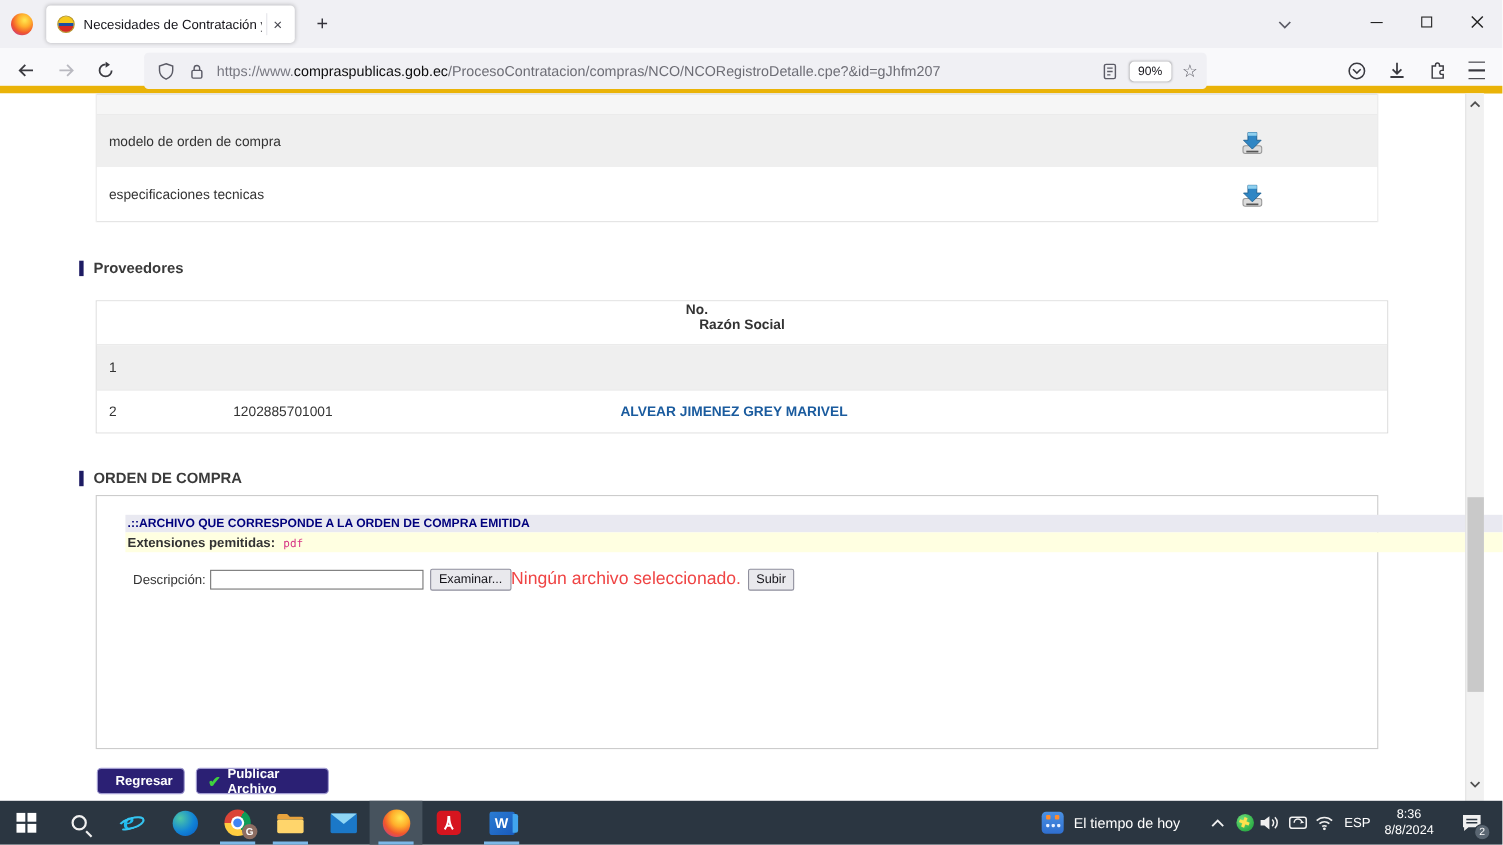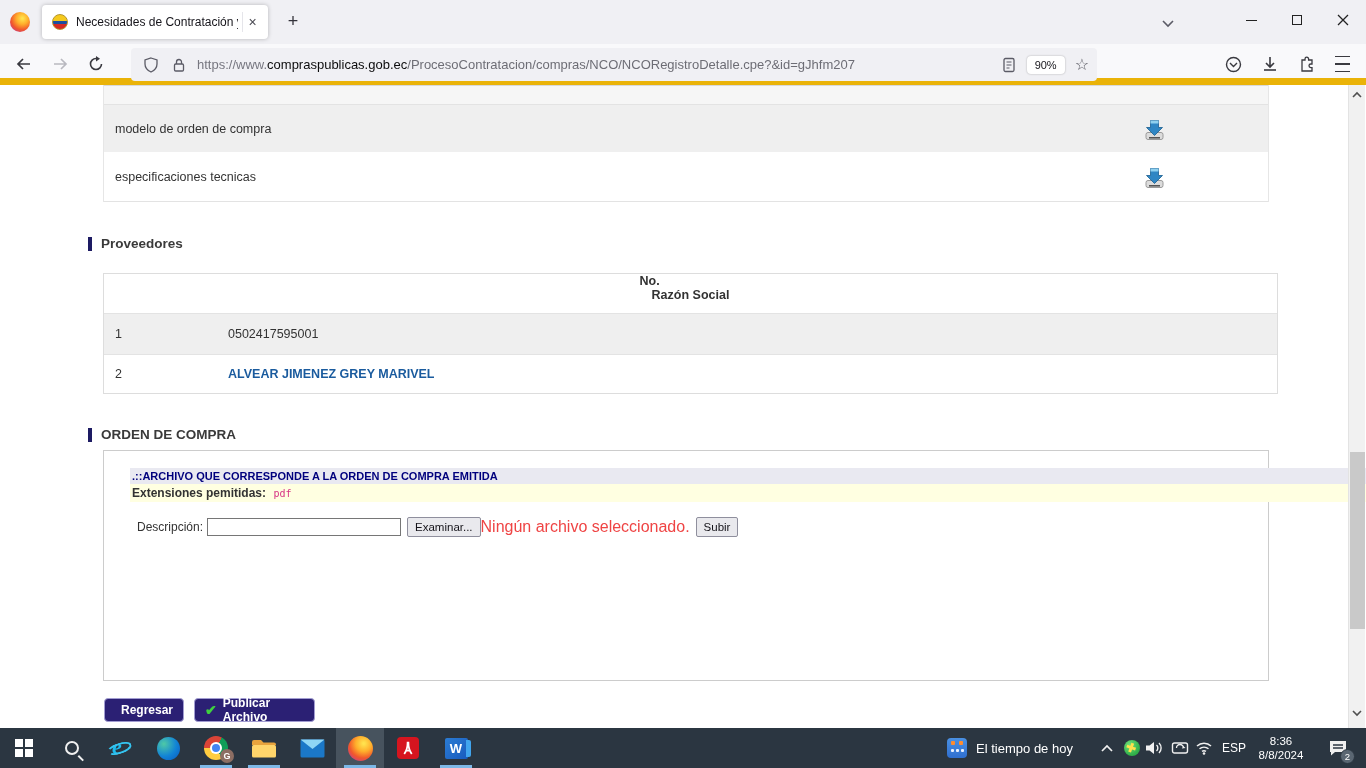--- a/index.html
+++ b/index.html
@@ -31,21 +31,21 @@
   .urlbar { position:absolute; left:131px; top:4px; width:966px; height:33px; background:#f0f0f4; border-radius:4px; display:flex; align-items:center; }
   .url-shield, .url-lock { margin-left:12px; flex:0 0 16px; }
   .url-text { margin-left:10px; font-size:13px; white-space:nowrap; overflow:hidden; flex:1; }
   .url-scheme { color:#777780; } .url-domain { color:#0c0c0d; } .url-path { color:#6d6d75; }
   .url-right { display:flex; align-items:center; margin-right:8px; }
   .zoom-badge { background:#fff; border-radius:4px; box-shadow:0 0 2px rgba(0,0,0,.3); font-size:11px; color:#15141a; padding:3px 8px; margin:0 10px; }
   .star { font-size:16px; color:#55555e; }
   .hamburger span { display:block; width:15px; height:1.6px; background:#3a3a40; margin:3px 0; }
 
   
-  .content { position:absolute; top:85px; left:16px; width:1349px; height:643px; background:#fff; font-size:12.5px; color:#333; }
+  .content { position:absolute; top:85px; left:0; width:1349px; height:643px; background:#fff; font-size:12.5px; color:#333; }
 
   .attach-table { position:absolute; left:87px; top:0; width:1166px; border-left:1px solid #e6e6e6; border-right:1px solid #e6e6e6; }
   .attach-header { height:20px; background:#f6f6f6; border-top:1px solid #d9d9d9; border-bottom:1px solid #e3e3e3; }
   .attach-row { position:relative; display:flex; align-items:center; padding-left:11px; }
   .attach-row.odd { height:47px; background:#efefef; }
   .attach-row.even { height:50px; background:#fff; border-bottom:1px solid #e3e3e3; }
   .dl-icon { position:absolute; left:1037px; top:50%; transform:translateY(-50%); width:27px; height:27px; }
 
   .section-head { position:absolute; left:72px; display:flex; align-items:center; }
   .section-bar { width:4px; height:14px; background:#1d1b63; margin-right:9px; }
@@ -257,24 +257,24 @@
       <div class="section-title">Proveedores</div>
     </div>
 
     <div class="prov-table">
       <div class="prov-row hdr">
         <div class="c-no">No.</div>
         <div class="c-razon">Razón Social</div>
       </div>
       <div class="prov-row r1">
         <div class="c-no">1</div>
-        <div class="c-ruc">0502417595001</div>
       </div>
       <div class="prov-row r2">
         <div class="c-no">2</div>
+        <div class="c-ruc">1202885701001</div>
         <div class="c-razon"><a class="prov-link" href="#">ALVEAR JIMENEZ GREY MARIVEL</a></div>
       </div>
     </div>
 
     <div class="section-head head-orden">
       <div class="section-bar"></div>
       <div class="section-title">ORDEN DE COMPRA</div>
     </div>
 
     <div class="upload-box">

